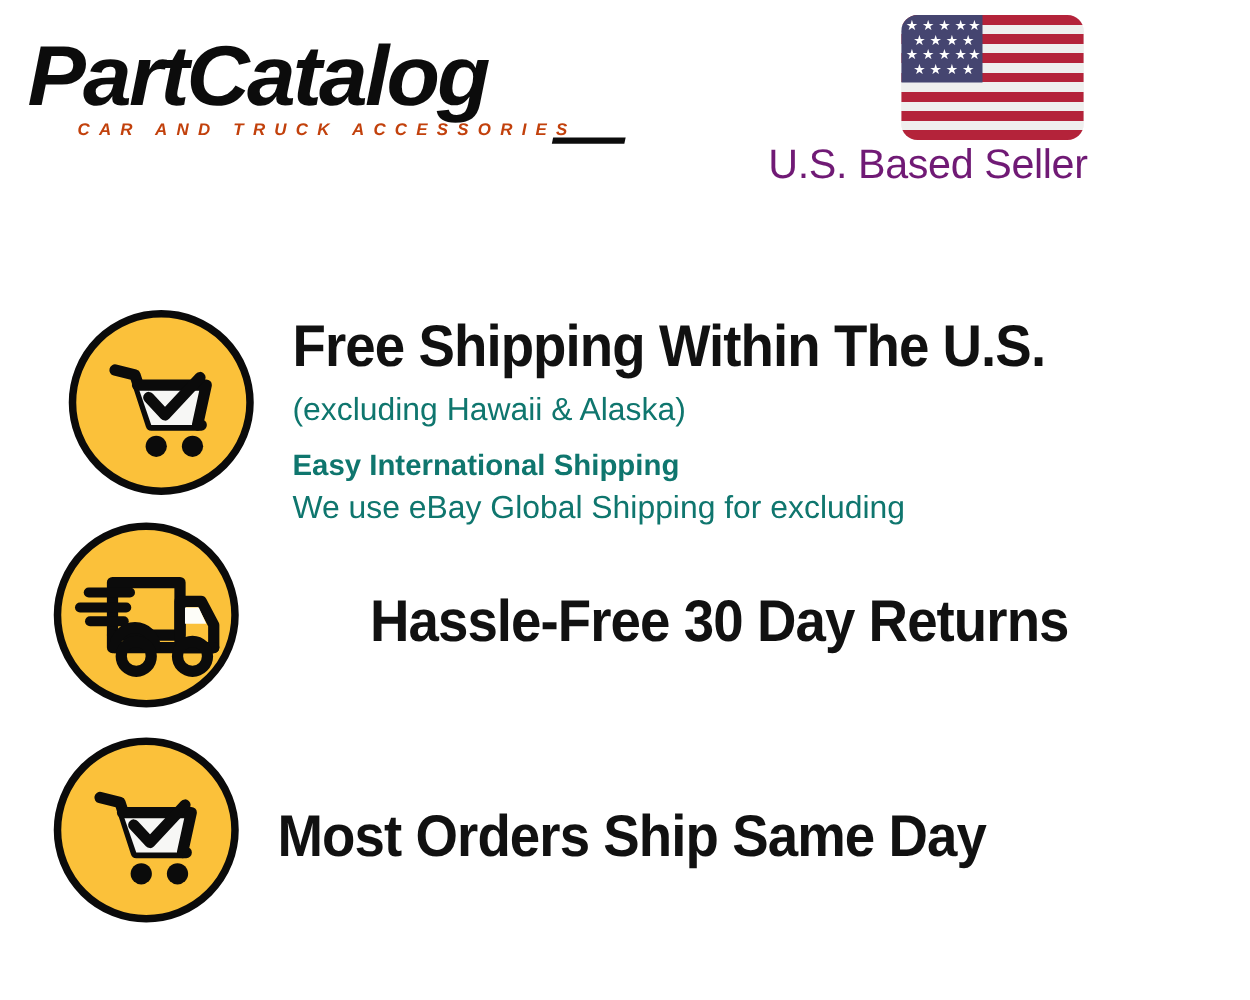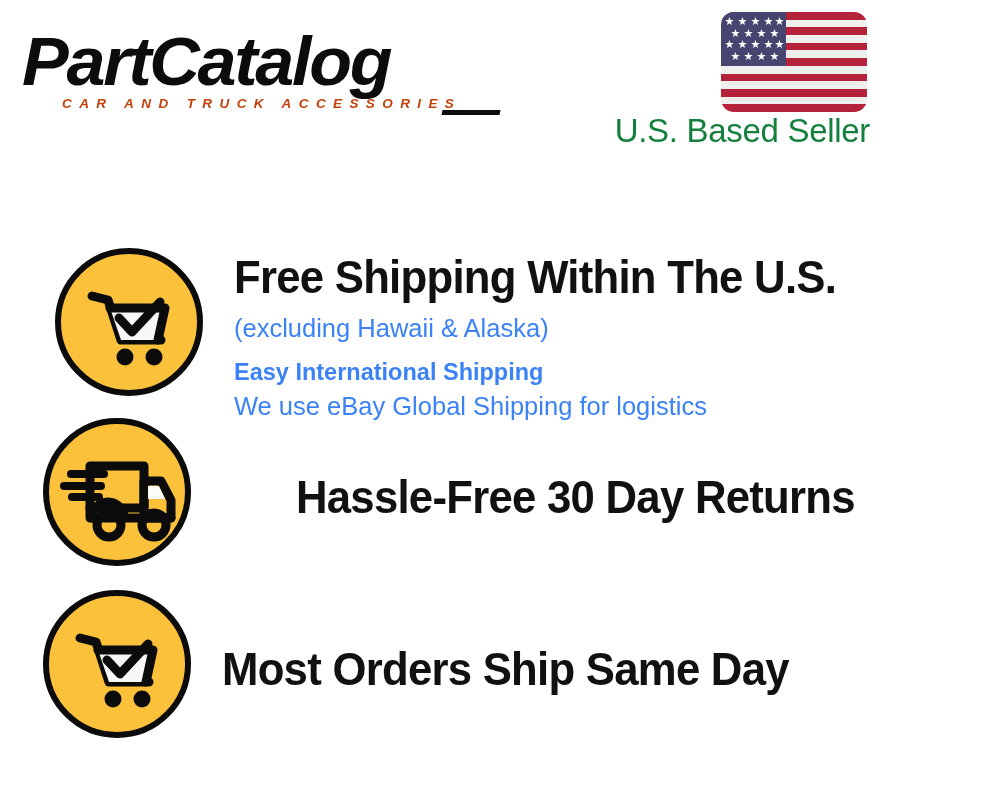--- a/index.html
+++ b/index.html
@@ -114,21 +114,21 @@
   .seller-label {
     position: absolute;
     right: 0;
     top: 104px;
     width: 270px;
     text-align: right;
     font-family: "Liberation Sans", sans-serif;
     font-weight: normal;
     font-size: 33px;
     letter-spacing: -0.3px;
-    color: #15803d;
+    color: #701a75;
     white-space: nowrap;
   }
 
   
   .benefits {
     position: absolute;
     left: 0;
     top: 230px;
     width: 1000px;
   }
@@ -175,21 +175,21 @@
     color: #111111;
     white-space: nowrap;
     transform: scaleX(0.93);
     transform-origin: left center;
   }
   .subline {
     font-family: "Liberation Sans", sans-serif;
     font-weight: normal;
     font-size: 25.5px;
     line-height: 34px;
-    color: #3b82f6;
+    color: #0f766e;
     white-space: nowrap;
   }
   .subline.strong {
     font-weight: bold;
     font-size: 23.5px;
     line-height: 34px;
   }
   .gap-sm { height: 7px; }
   .gap-md { height: 10px; }
 
@@ -249,21 +249,21 @@
         <circle cx="64" cy="103" r="8.5" fill="#0b0b0b"></circle>
         <circle cx="93" cy="103" r="8.5" fill="#0b0b0b"></circle>
       </svg>
     </div>
     <div class="benefit-text">
       <div class="headline">Free Shipping Within The U.S.</div>
       <div class="gap-sm"></div>
       <div class="subline">(excluding Hawaii &amp; Alaska)</div>
       <div class="gap-md"></div>
       <div class="subline strong">Easy International Shipping</div>
-      <div class="subline">We use eBay Global Shipping for logistics</div>
+      <div class="subline">We use eBay Global Shipping for excluding</div>
     </div>
   </div>
 
   <div class="benefit-row r2">
     <div class="badge">
       <svg viewBox="0 0 136 136" xmlns="http://www.w3.org/2000/svg">
         <rect x="41" y="42" width="54" height="42" fill="none" stroke="#0b0b0b" stroke-width="9" stroke-linejoin="round"></rect>
         <path d="M95 57 L112 57 L122 76 L122 94 L95 94 Z" fill="none" stroke="#0b0b0b" stroke-width="9" stroke-linejoin="round"></path>
         <path d="M99 62 L110 62 L116 75 L99 75 Z" fill="#fdfdf8"></path>
         <path d="M41 84 L41 94 L122 94" fill="none" stroke="#0b0b0b" stroke-width="9" stroke-linecap="round" stroke-linejoin="round"></path>

